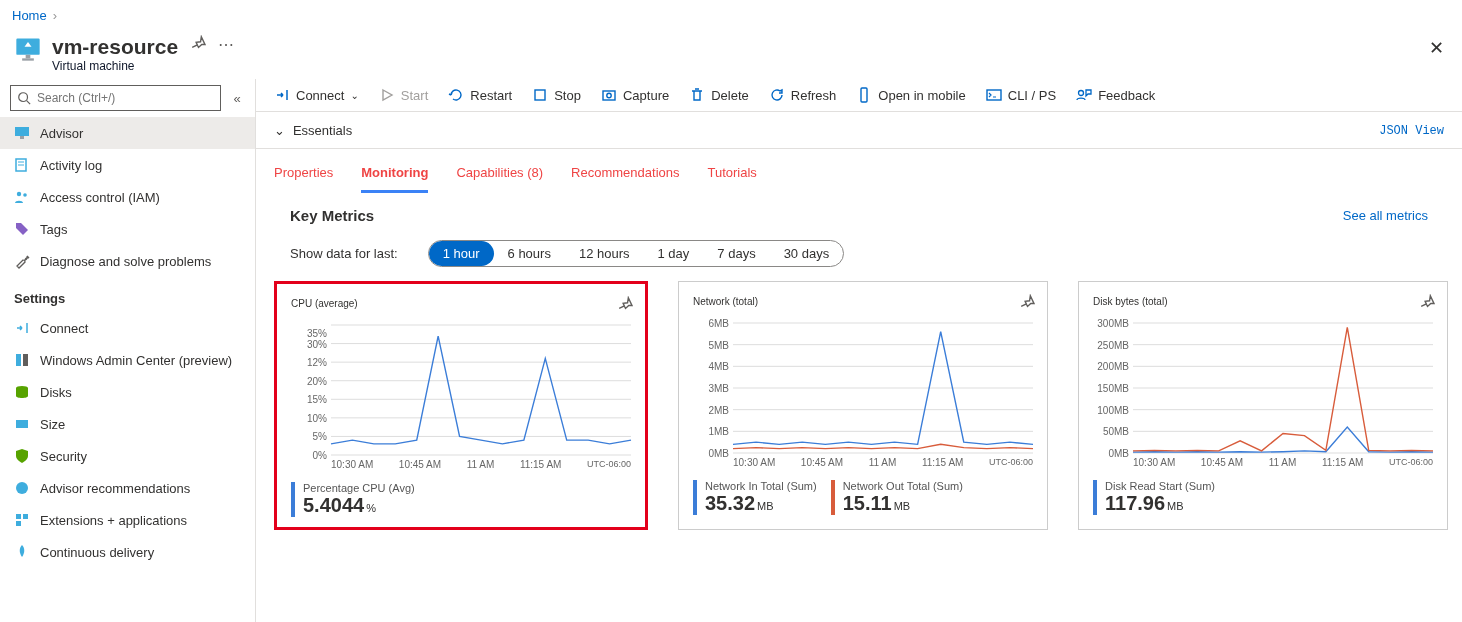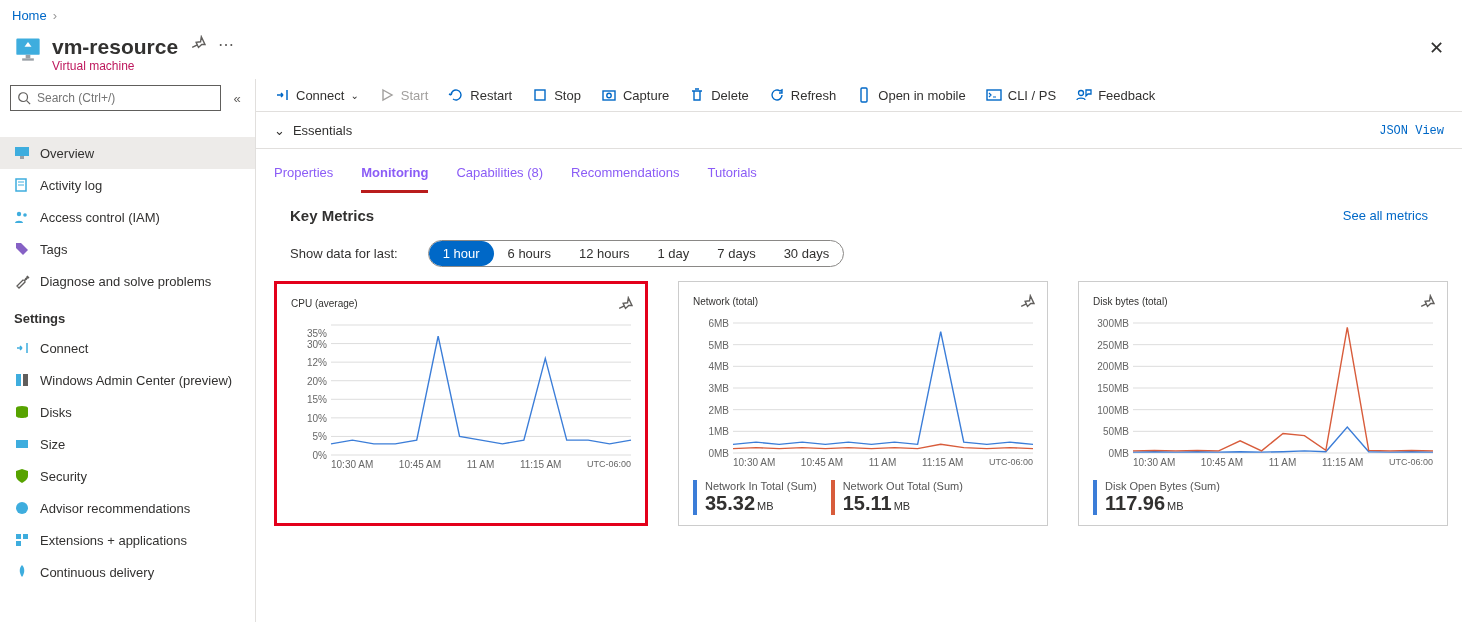--- a/index.html
+++ b/index.html
@@ -7,28 +7,28 @@
   a { color: #0068c7; text-decoration: none; }
 
   
   .crumbs { padding: 8px 12px; display: flex; align-items: center; gap: 6px; font-size: 13px; }
   .crumbs span.sep { color: #999; }
 
   
   .header { display: flex; align-items: flex-start; padding: 4px 14px 6px 14px; position: relative; }
   .header .vm-icon { width: 28px; height: 28px; margin-right: 10px; }
   .header h1 { font-size: 21px; font-weight: 600; }
-  .header .sub { font-size: 12px; color: #be185d; }
+  .header .sub { font-size: 12px; color: #0f172a; }
   .header .pin, .header .dots { font-size: 16px; color: #605e5c; margin-left: 12px; cursor: pointer; }
   .header .close { position: absolute; right: 18px; top: 6px; font-size: 18px; color: #323130; cursor: pointer; }
 
   
   .layout { display: flex; height: calc(622px - 70px); }
   .sidebar { width: 256px; border-right: 1px solid #e1dfdd; display: flex; flex-direction: column; }
-  .sidebar .search-row { padding: 6px 10px 26px 10px; display: flex; align-items: center; gap: 8px; }
+  .sidebar .search-row { padding: 6px 10px 6px 10px; display: flex; align-items: center; gap: 8px; }
   .sidebar .search { flex: 1; border: 1px solid #605e5c; height: 26px; display: flex; align-items: center; padding: 0 6px; color: #605e5c; gap: 6px; }
   .sidebar .search input { border: none; outline: none; font-size: 12px; flex: 1; }
   .sidebar .collapse-icon { width: 16px; text-align: center; color: #605e5c; cursor: pointer; }
   .nav-scroll { overflow-y: auto; flex: 1; position: relative; }
   .nav-item { display: flex; align-items: center; gap: 10px; height: 32px; padding: 0 14px; cursor: pointer; font-size: 13px; }
   .nav-item.active { background: #edebe9; }
   .nav-item .ico { width: 16px; height: 16px; flex: none; display: inline-flex; align-items: center; justify-content: center; }
   .nav-section { padding: 14px 14px 6px 14px; font-weight: 600; font-size: 13px; }
 
   
@@ -36,22 +36,22 @@
   .toolbar { display: flex; align-items: center; gap: 20px; padding: 8px 18px; border-bottom: 1px solid #e1dfdd; font-size: 13px; }
   .toolbar .tb { display: inline-flex; align-items: center; gap: 6px; cursor: pointer; }
   .toolbar .tb.disabled { color: #a19f9d; cursor: default; }
   .toolbar svg { width: 16px; height: 16px; }
 
   .essentials { display: flex; align-items: center; justify-content: space-between; padding: 10px 18px; border-bottom: 1px solid #e1dfdd; font-size: 13px; }
   .essentials .left { display: flex; align-items: center; gap: 8px; cursor: pointer; }
   .essentials .right a { font-size: 12px; font-family: Liberation Mono, monospace; }
 
   .tabs { display: flex; gap: 28px; padding: 10px 18px 0 18px; font-size: 13px; }
-  .tabs .tab { padding: 6px 0 10px 0; cursor: pointer; color: #8b5cf6; }
-  .tabs .tab.active { border-bottom: 3px solid #b91c1c; font-weight: 600; }
+  .tabs .tab { padding: 6px 0 10px 0; cursor: pointer; color: #ef4444; }
+  .tabs .tab.active { border-bottom: 3px solid #3b82f6; font-weight: 600; }
 
   .metrics-head { display: flex; align-items: center; gap: 18px; padding: 14px 34px 6px 34px; justify-content: space-between; }
   .metrics-head h3 { font-size: 15px; font-weight: 600; }
 
   .range-row { display: flex; align-items: center; gap: 30px; padding: 10px 34px 14px 34px; font-size: 13px; }
   .range-pill { border: 1px solid #8a8886; border-radius: 16px; display: inline-flex; align-items: center; overflow: hidden; }
   .range-pill .opt { padding: 5px 14px; cursor: pointer; }
   .range-pill .opt.sel { background: #0068c7; color: #fff; border-radius: 14px; }
 
   .cards { display: flex; gap: 30px; padding: 0 18px 0 18px; }
@@ -123,21 +123,21 @@
       <span class="collapse-icon">«</span>
     </div>
     <div class="nav-scroll">
       <div class="nav-item active">
         <span class="ico">
             <svg viewBox="0 0 16 16">
               <rect x="1" y="2" width="14" height="9" fill="#3eadde"></rect>
               <rect x="6" y="11" width="4" height="3" fill="#9aa0a6"></rect>
             </svg>
           </span>
-        <span>Overview</span>
+        <span>Advisor</span>
       </div>
       <div class="nav-item">
         <span class="ico">
             <svg viewBox="0 0 16 16">
               <rect x="2" y="2" width="10" height="12" fill="none" stroke="#3eadde" stroke-width="1.5"></rect>
               <line x1="4" y1="5" x2="10" y2="5" stroke="#3eadde"></line>
               <line x1="4" y1="8" x2="10" y2="8" stroke="#3eadde"></line>
             </svg>
           </span>
         <span>Activity log</span>
@@ -377,20 +377,26 @@
                 <path class="series" d="M0 118.85714285714286 L21.428571428571427 115.14285714285714 L42.857142857142854 118.85714285714286 L64.28571428571428 118.85714285714286 L85.71428571428571 115.14285714285714 L107.14285714285714 11.142857142857153 L128.57142857142856 111.42857142857143 L150 115.14285714285714 L171.42857142857142 118.85714285714286 L192.85714285714286 115.14285714285714 L214.28571428571428 33.42857142857143 L235.71428571428572 115.14285714285714 L257.1428571428571 115.14285714285714 L278.57142857142856 118.85714285714286 L300 115.14285714285714 " stroke="#3b7dd8"></path>
               </svg></div>
             <div class="xaxis">
               <span>10:30 AM</span>
               <span>10:45 AM</span>
               <span>11 AM</span>
               <span>11:15 AM</span>
               <span>UTC-06:00</span>
             </div>
           </div>
+        <div class="legend-row">
+          <div class="legend" style="border-color:#3b7dd8">
+            <div class="lab">Percentage CPU (Avg)</div>
+            <span class="val">5.4044</span><span class="unit">%</span>
+          </div>
+        </div>
       </div>
 
       <div class="card">
         <div class="title">Network (total)</div>
         <span class="pin">
           <svg width="16" height="16" viewBox="0 0 16 16">
               <path class="icon-stroke" d="M9 1l6 6-3 1-2 4-2-2-4 4 4-4-2-2 4-2z" transform="rotate(20 8 8)"></path>
             </svg>
         </span>
         <div class="chart">
@@ -467,21 +473,21 @@
             <div class="xaxis">
               <span>10:30 AM</span>
               <span>10:45 AM</span>
               <span>11 AM</span>
               <span>11:15 AM</span>
               <span>UTC-06:00</span>
             </div>
           </div>
         <div class="legend-row">
           <div class="legend" style="border-color:#3b7dd8">
-            <div class="lab">Disk Open Bytes (Sum)</div>
+            <div class="lab">Disk Read Start (Sum)</div>
             <span class="val">117.96</span><span class="unit">MB</span>
           </div>
         </div>
       </div>
     </div>
 
   </div>
 </div>
 
 </body></html>

